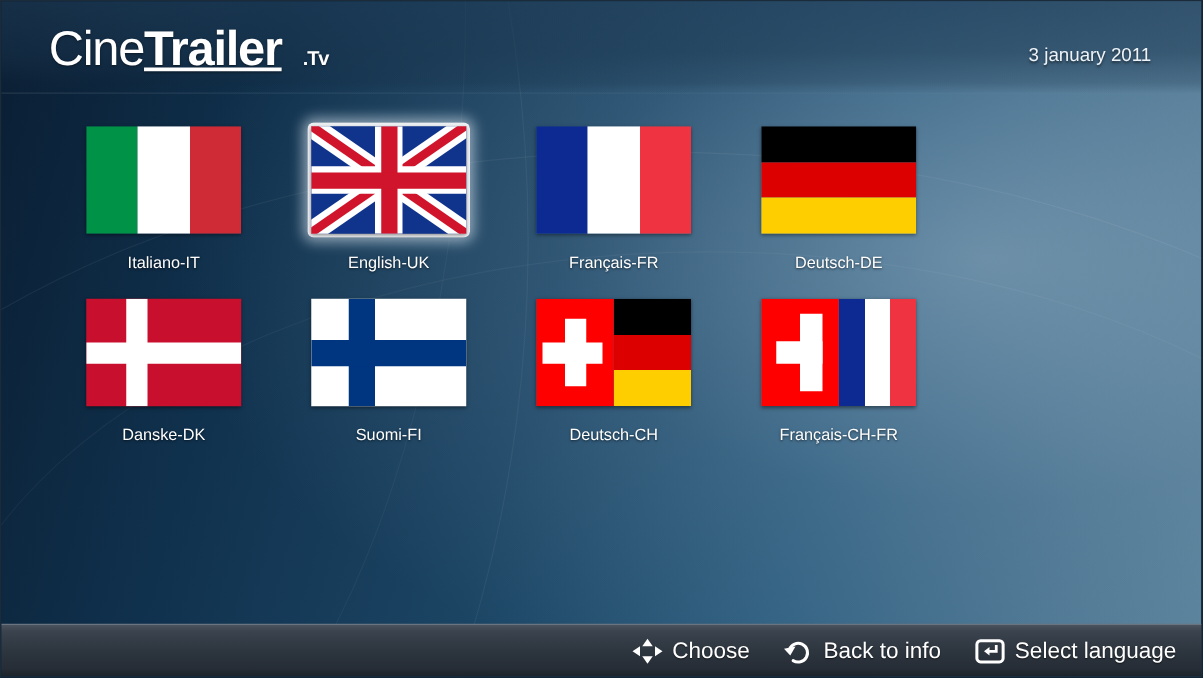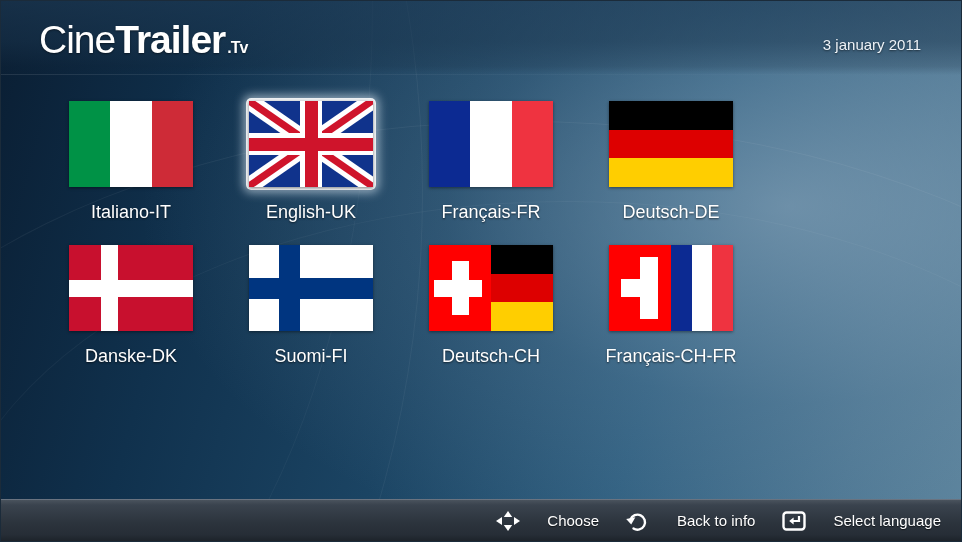--- a/index.html
+++ b/index.html
@@ -31,22 +31,22 @@
   #header:after{
     content:"";position:absolute;left:0;bottom:0;width:100%;height:1px;
     background:linear-gradient(90deg, rgba(255,255,255,0.10), rgba(255,255,255,0.03) 55%, rgba(255,255,255,0));
   }
   #logo{
     position:absolute;left:38px;top:17px;
     color:#fff;letter-spacing:-1px;white-space:nowrap;
     text-shadow:0 1px 2px rgba(0,0,0,0.45);
   }
   #logo .cine{font-size:39px;font-weight:300;}
-  #logo .trailer{font-size:39px;font-weight:bold;}
-  #logo .tv{font-size:16px;font-weight:bold;margin-left:2px;}
+  #logo .trailer{font-size:39px;font-weight:bold;text-decoration:underline;}
+  #logo .tv{font-size:16px;font-weight:bold;margin-left:17px;}
   #date{
     position:absolute;right:42px;top:35px;
     color:#eef3f8;font-size:15px;text-shadow:0 1px 2px rgba(0,0,0,0.5);margin-left:20px;
   }
 
   
   #grid{
     position:absolute;left:40px;top:92px;width:882px;
     display:flex;flex-wrap:wrap;
   }
@@ -63,21 +63,21 @@
   .flagwrap.sel{
     background:rgba(255,255,255,0.92);
     border-radius:5px;
     box-shadow:0 0 10px 3px rgba(235,245,255,0.55);
   }
   .flag{
     width:124px;height:86px;position:relative;overflow:hidden;
     box-shadow:0 1px 3px rgba(0,0,0,0.45);
   }
   .label{
-    margin-top:12px;color:#ffffff;font-size:18px;
+    margin-top:12px;color:#ffffff;font-size:13px;
     text-shadow:0 1px 2px rgba(0,0,0,0.6);white-space:nowrap;
   }
 
   
   .b{position:absolute;}
   .v3>.b{top:0;height:100%;width:33.34%;}
   .v3>.b:nth-child(1){left:0;}
   .v3>.b:nth-child(2){left:33.33%;}
   .v3>.b:nth-child(3){left:66.66%;}
   .h3>.b{left:0;width:100%;height:33.34%;}
@@ -118,21 +118,21 @@
 
   
   #footer{
     position:absolute;left:0;bottom:0;width:962px;height:42px;
     background:linear-gradient(180deg,#4a535d 0%, #3a434e 12%, #2c343d 55%, #262d36 85%, #1d232a 100%);
     border-top:1px solid #6a7380;
     display:flex;align-items:center;justify-content:flex-end;
     padding-right:22px;box-sizing:border-box;
   }
   .hint{display:flex;align-items:center;margin-left:26px;}
-  .hint .htext{color:#ffffff;font-size:15px;margin-left:26px;white-space:nowrap;
+  .hint .htext{color:#ffffff;font-size:18px;margin-left:7px;white-space:nowrap;
     text-shadow:0 1px 1px rgba(0,0,0,0.6);}
   .hicon{width:26px;height:24px;position:relative;display:block;}
 </style>
 </head>
 <body>
 
 <div id="screen">
 
   <div class="arc" id="arc1"></div>
   <div class="arc" id="arc2"></div>

